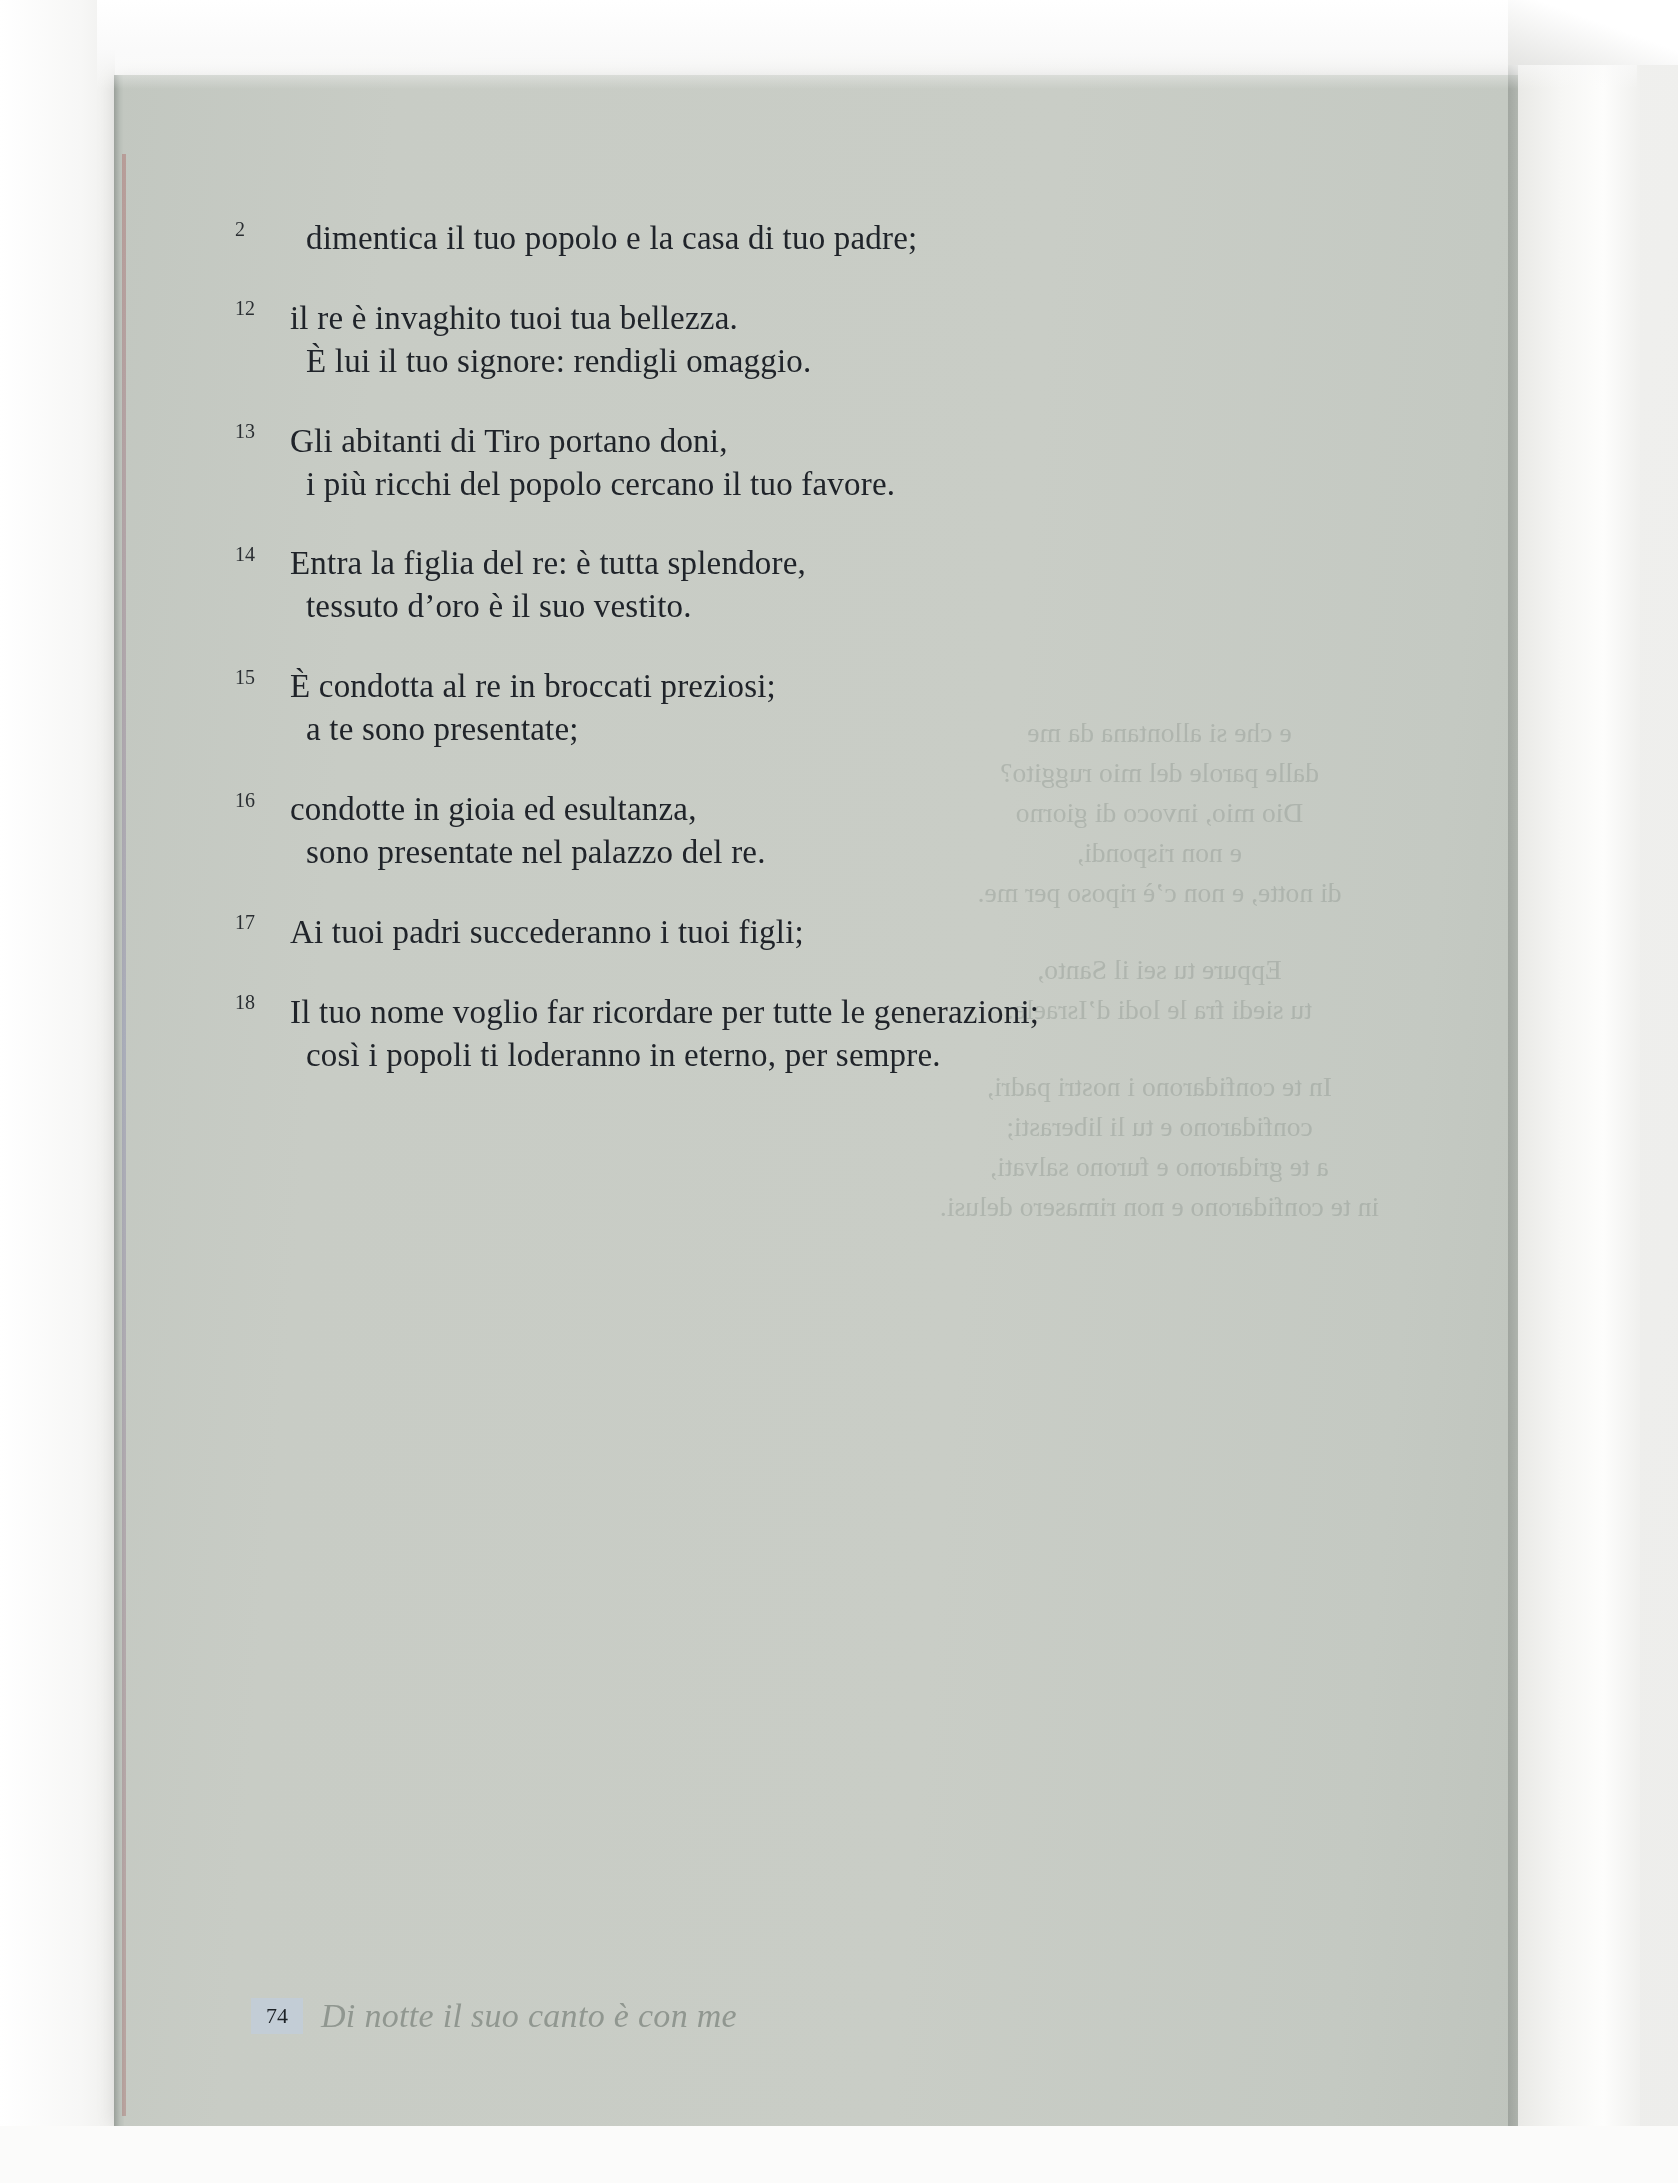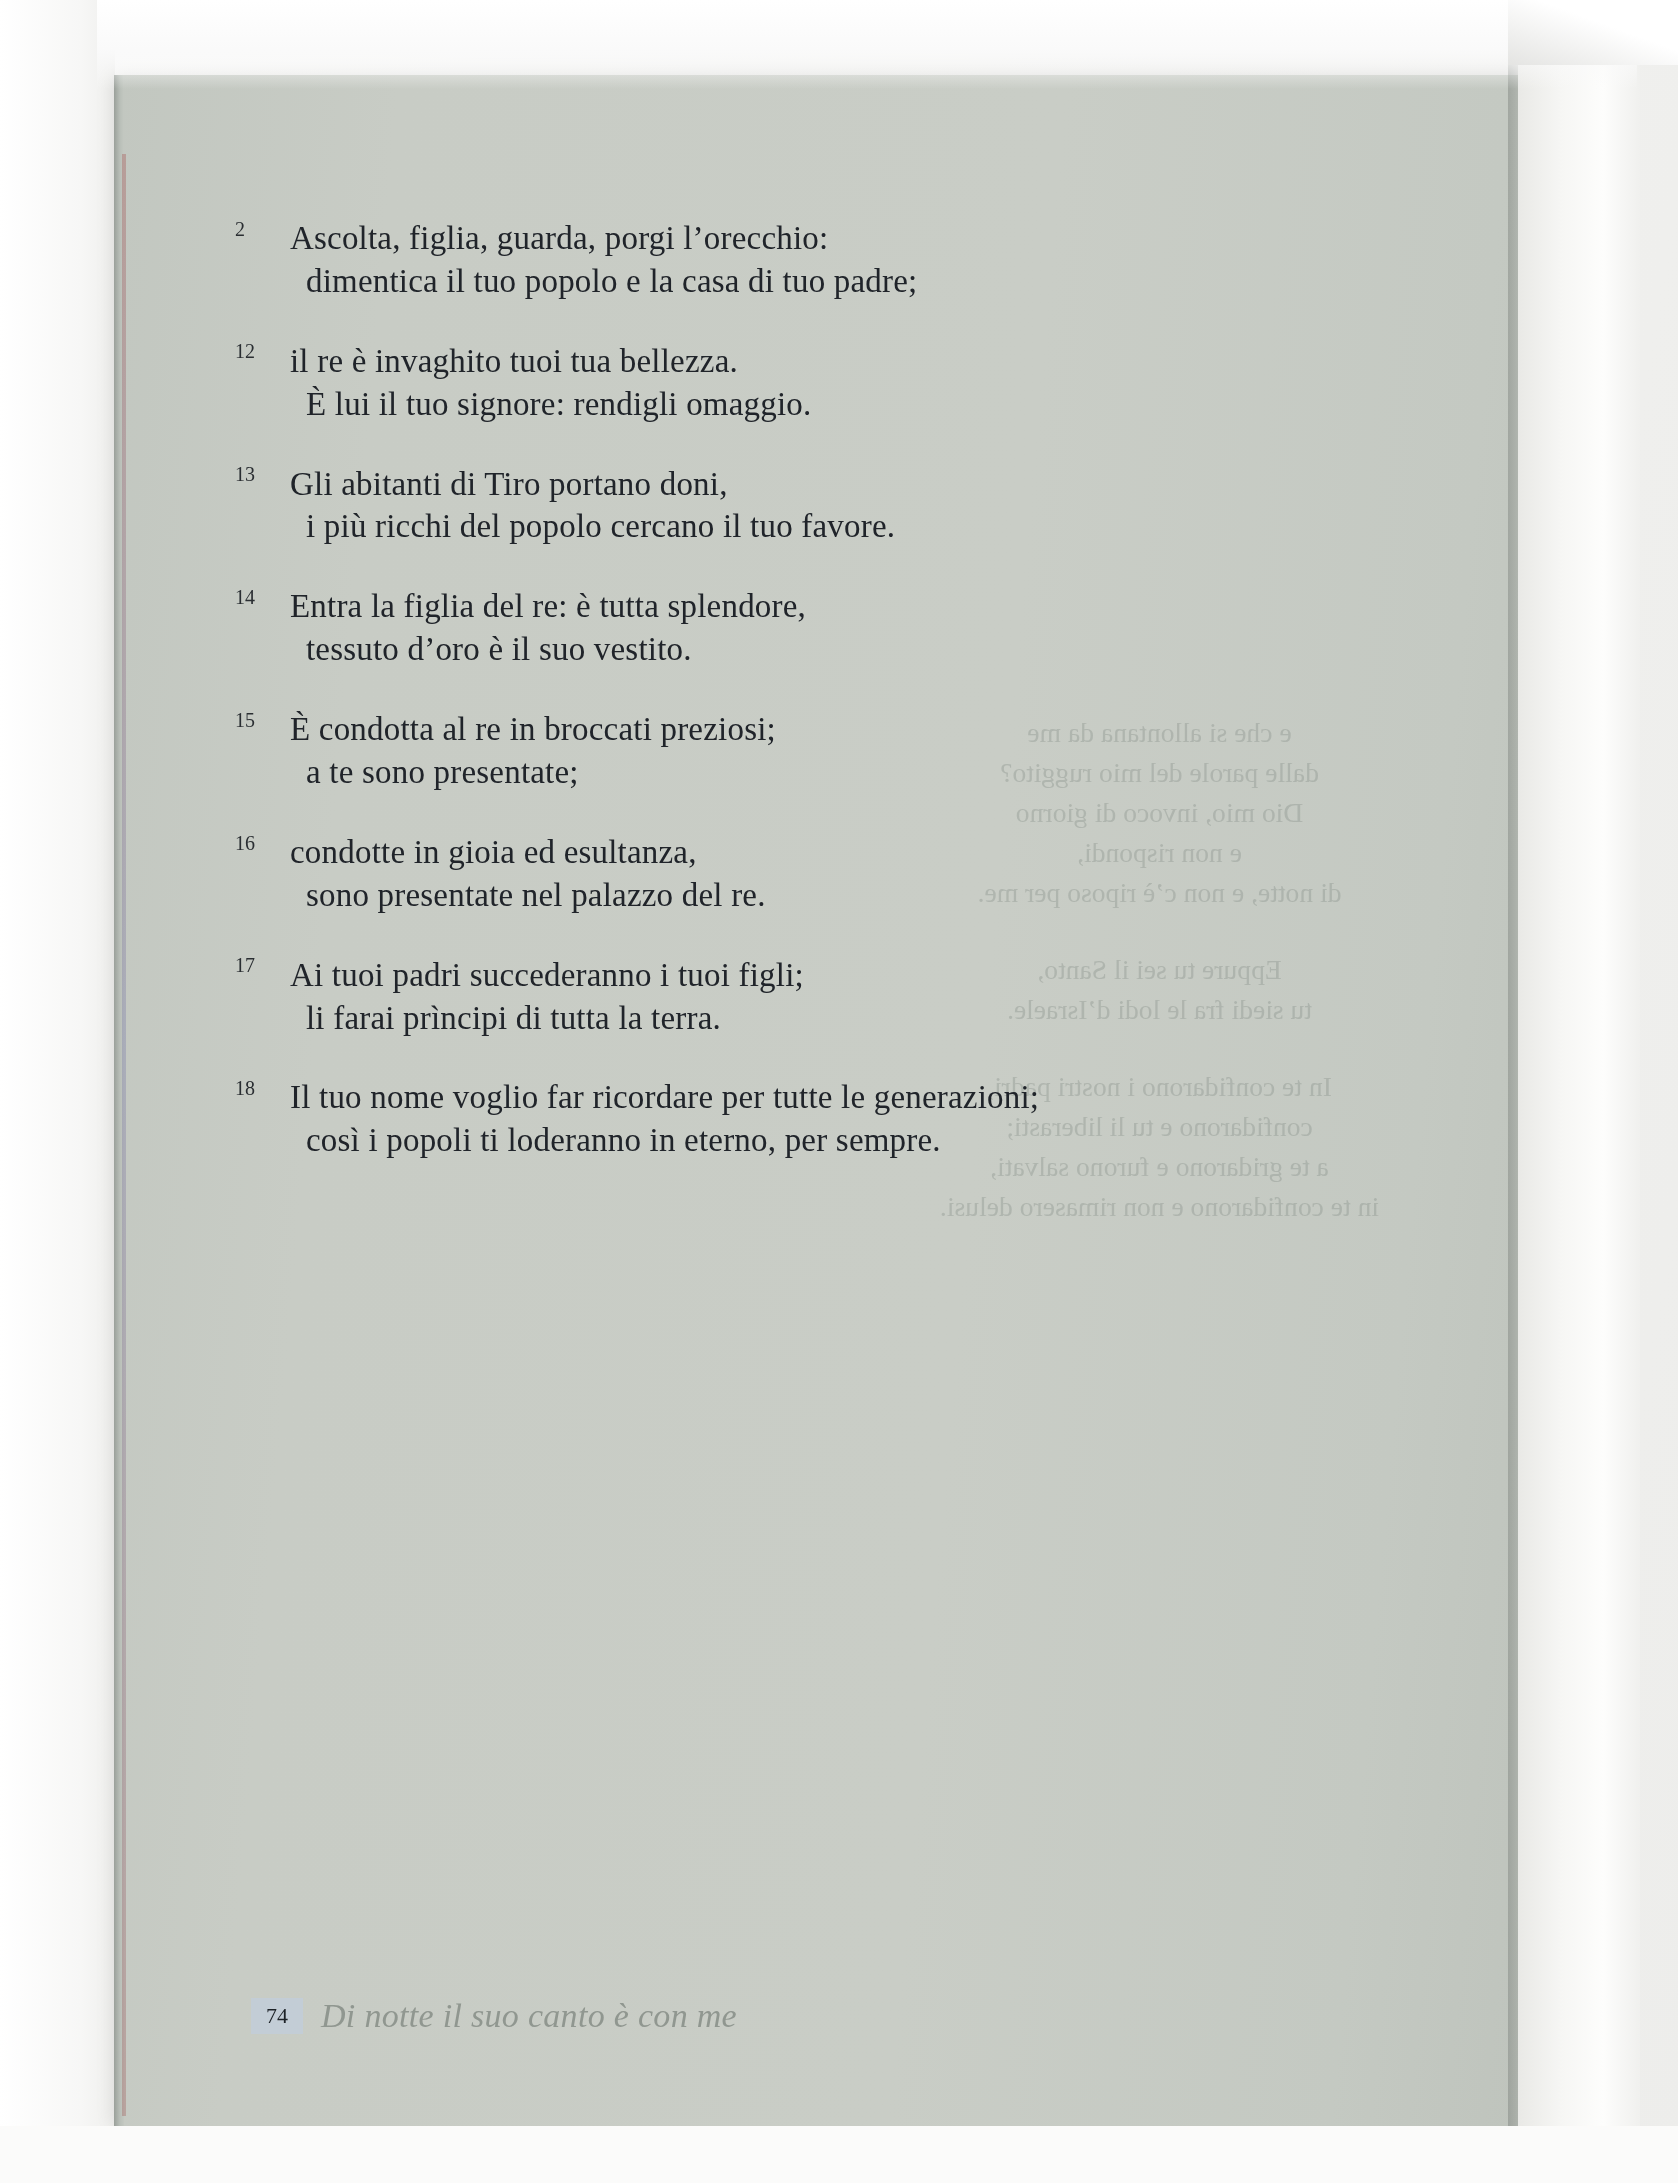--- a/index.html
+++ b/index.html
@@ -230,21 +230,20 @@
       <div>In te confidarono i nostri padri,</div>
       <div>confidarono e tu li liberasti;</div>
       <div>a te gridarono e furono salvati,</div>
       <div>in te confidarono e non rimasero delusi.</div>
     </div>
 
   <div class="textblock" id="verse-host">
       <div class="verse">
         <span class="vnum">2</span>
         <div class="vlines">
-          <div class="vline">Ascolta, figlia, guarda, porgi l’orecchio:</div>
           <div class="vline indent">dimentica il tuo popolo e la casa di tuo padre;</div>
         </div>
       </div>
       <div class="verse">
         <span class="vnum">12</span>
         <div class="vlines">
           <div class="vline">il re è invaghito tuoi tua bellezza.</div>
           <div class="vline indent">È lui il tuo signore: rendigli omaggio.</div>
         </div>
       </div>
@@ -273,21 +272,20 @@
         <span class="vnum">16</span>
         <div class="vlines">
           <div class="vline">condotte in gioia ed esultanza,</div>
           <div class="vline indent">sono presentate nel palazzo del re.</div>
         </div>
       </div>
       <div class="verse">
         <span class="vnum">17</span>
         <div class="vlines">
           <div class="vline">Ai tuoi padri succederanno i tuoi figli;</div>
-          <div class="vline indent">li farai prìncipi di tutta la terra.</div>
         </div>
       </div>
       <div class="verse">
         <span class="vnum">18</span>
         <div class="vlines">
           <div class="vline">Il tuo nome voglio far ricordare per tutte le generazioni;</div>
           <div class="vline indent">così i popoli ti loderanno in eterno, per sempre.</div>
         </div>
       </div>
     </div>

